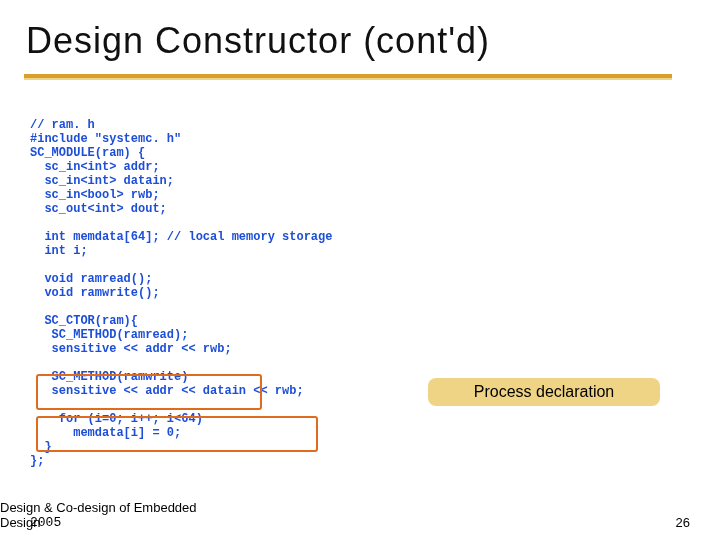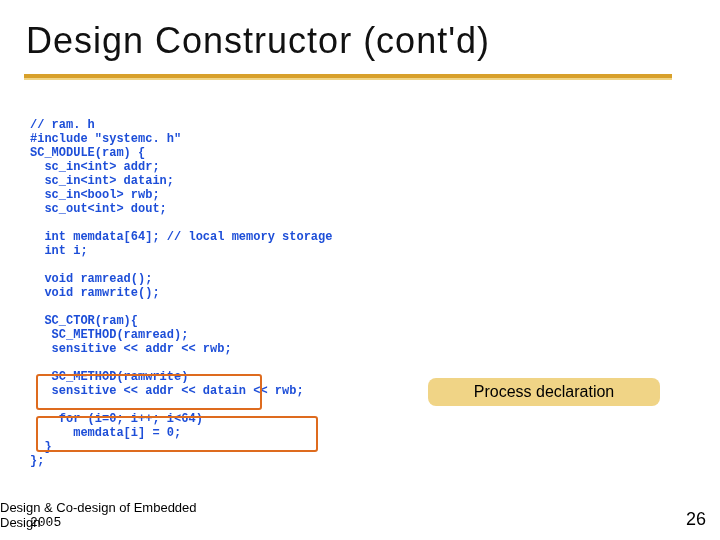--- a/index.html
+++ b/index.html
@@ -91,23 +91,23 @@
   }
   .footer-left {
     position: absolute;
     left: 30px;
     bottom: 10px;
     font-size: 13px;
     font-family: "Courier New", monospace;
   }
   .footer-right {
     position: absolute;
-    right: 14px;
+    right: 30px;
     bottom: 10px;
-    font-size: 18px;
+    font-size: 13px;
   }
 </style>
 </head>
 <body>
 
 <div class="slide">
 
   <div class="title">Design Constructor (cont'd)</div>
 
   <div class="underline">

